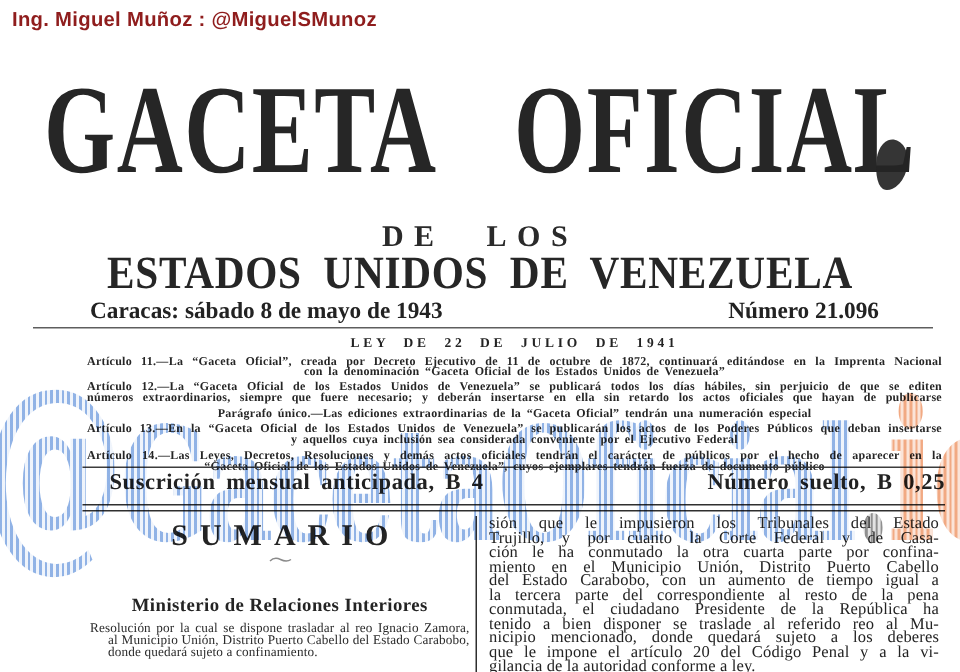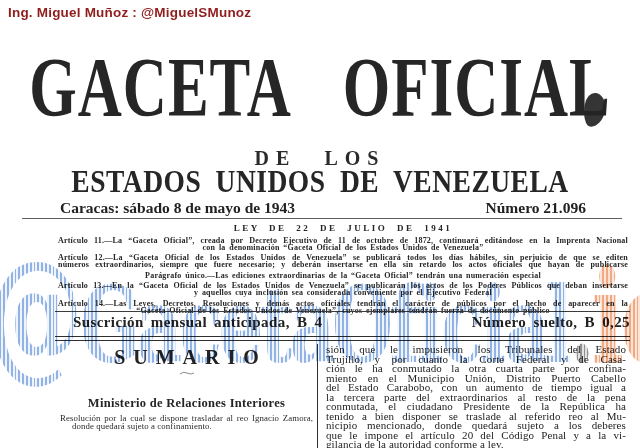--- a/index.html
+++ b/index.html
@@ -119,31 +119,32 @@
 
   <div class="divider"></div>
 
   <div class="col-left">
     <div class="sumario">SUMARIO</div>
     <svg class="squig" width="16" height="6" viewBox="0 0 16 6">
       <path d="M1 4 Q4 1 8 3 T15 3" stroke="#8a8a8a" stroke-width="1" fill="none"></path>
     </svg>
     <div class="min-h">Ministerio de Relaciones Interiores</div>
     <div class="sl">Resolución por la cual se dispone trasladar al reo Ignacio Zamora,</div>
+    <div class="sl cont">al Municipio Unión, Distrito Puerto Cabello del Estado Carabobo,</div>
     <div class="sl cont short">donde quedará sujeto a confinamiento.</div>
 
   </div>
 
   <div class="col-right">
     <div class="rl">sión que le impusieron los Tribunales del Estado</div>
     <div class="rl">Trujillo, y por cuanto la Corte Federal y de Casa-</div>
     <div class="rl">ción le ha conmutado la otra cuarta parte por confina-</div>
     <div class="rl">miento en el Municipio Unión, Distrito Puerto Cabello</div>
     <div class="rl">del Estado Carabobo, con un aumento de tiempo igual a</div>
-    <div class="rl">la tercera parte del extraordinarios al resto de la pena</div>
+    <div class="rl">la tercera parte del correspondiente al resto de la pena</div>
     <div class="rl">conmutada, el ciudadano Presidente de la República ha</div>
     <div class="rl">tenido a bien disponer se traslade al referido reo al Mu-</div>
     <div class="rl">nicipio mencionado, donde quedará sujeto a los deberes</div>
     <div class="rl">que le impone el artículo 20 del Código Penal y a la vi-</div>
     <div class="rl last">gilancia de la autoridad conforme a ley.</div>
   </div>
 
   <div class="wm"><span class="wm-at">@</span><span class="wm-main">GacetaOficial</span><span class="wm-dot">.</span><span class="wm-io">io</span></div>
 
   <div class="blot"></div>

